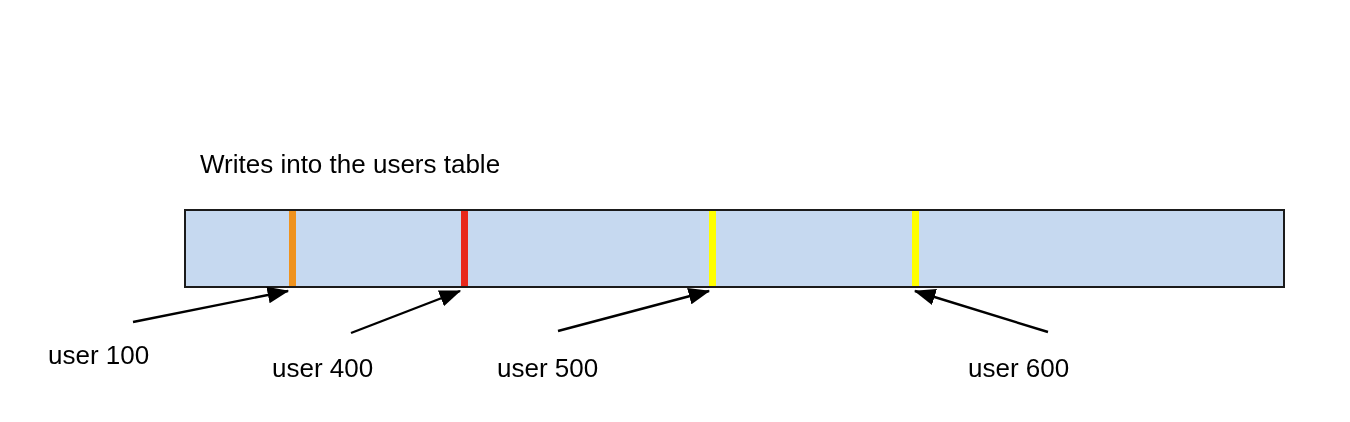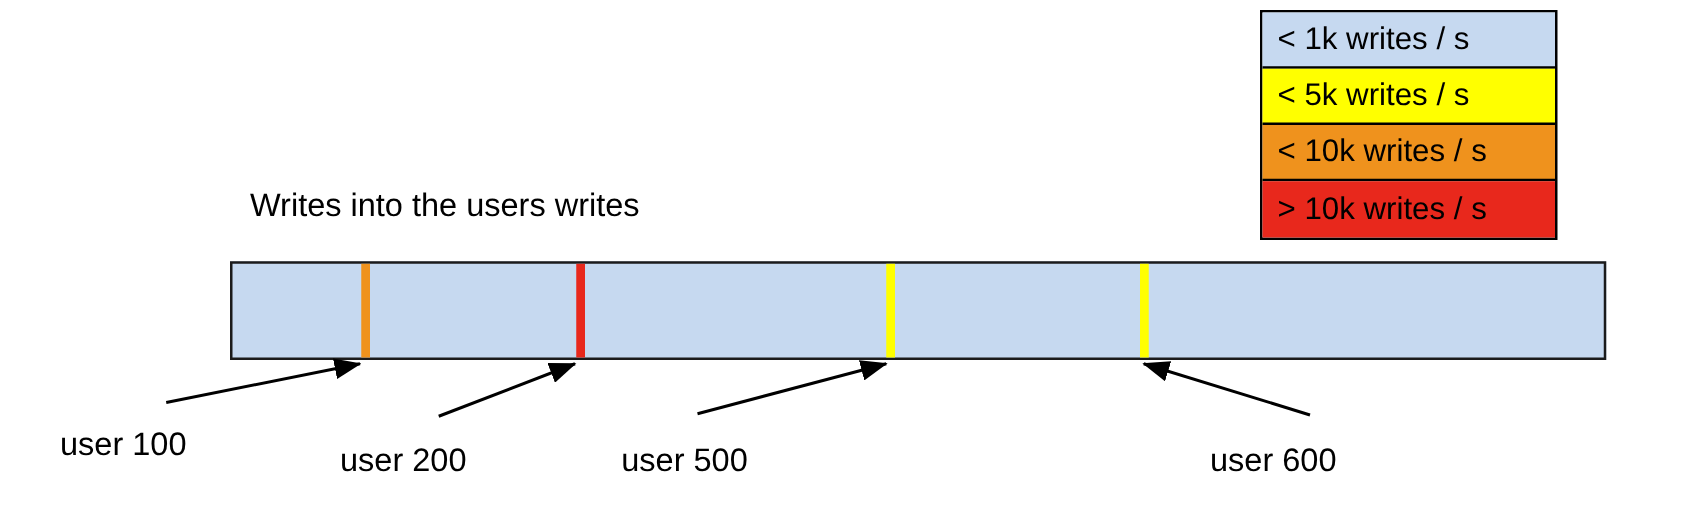--- a/index.html
+++ b/index.html
@@ -82,36 +82,22 @@
     font-size: 26px;
     color: #000000;
     white-space: nowrap;
   }
 </style>
 </head>
 <body>
 
 <div id="canvas">
 
-  <div id="legend">
-      <div class="legend-row" style="background: rgb(198, 217, 240);">
-        <span>&lt; 1k writes / s</span>
-      </div>
-      <div class="legend-row" style="background: rgb(255, 255, 0);">
-        <span>&lt; 5k writes / s</span>
-      </div>
-      <div class="legend-row" style="background: rgb(239, 146, 29);">
-        <span>&lt; 10k writes / s</span>
-      </div>
-      <div class="legend-row" style="background: rgb(232, 40, 28);">
-        <span>&gt; 10k writes / s</span>
-      </div>
-    </div>
 
-  <div id="chart-title">Writes into the users writes</div>
+  <div id="chart-title">Writes into the users table</div>
 
   <div id="table-bar" style="left: 184px; top: 209px; width: 1101px; height: 79px; background: rgb(198, 217, 240); border-color: rgb(27, 27, 27);">
       <div class="stripe" style="left: 103px; background: rgb(239, 146, 29);"></div>
       <div class="stripe" style="left: 275px; background: rgb(232, 40, 28);"></div>
       <div class="stripe" style="left: 523px; background: rgb(255, 255, 0);"></div>
       <div class="stripe" style="left: 726px; background: rgb(255, 255, 0);"></div>
     </div>
 
   <svg id="arrows" viewBox="0 0 1350 422" xmlns="http://www.w3.org/2000/svg">
     <defs>
@@ -122,18 +108,18 @@
     <g id="arrow-group">
         <line x1="133" y1="322" x2="288" y2="291" stroke="#000000" stroke-width="2.4" marker-end="url(#arrowhead)"></line>
         <line x1="351" y1="333" x2="460" y2="291" stroke="#000000" stroke-width="2.4" marker-end="url(#arrowhead)"></line>
         <line x1="558" y1="331" x2="709" y2="291" stroke="#000000" stroke-width="2.4" marker-end="url(#arrowhead)"></line>
         <line x1="1048" y1="332" x2="915" y2="291" stroke="#000000" stroke-width="2.4" marker-end="url(#arrowhead)"></line>
       </g>
   </svg>
 
   <div id="label-layer">
       <div class="user-label" style="left: 48px; top: 340px;">user 100</div>
-      <div class="user-label" style="left: 272px; top: 353px;">user 200</div>
+      <div class="user-label" style="left: 272px; top: 353px;">user 400</div>
       <div class="user-label" style="left: 497px; top: 353px;">user 500</div>
       <div class="user-label" style="left: 968px; top: 353px;">user 600</div>
     </div>
 
 </div>
 
 </body></html>

